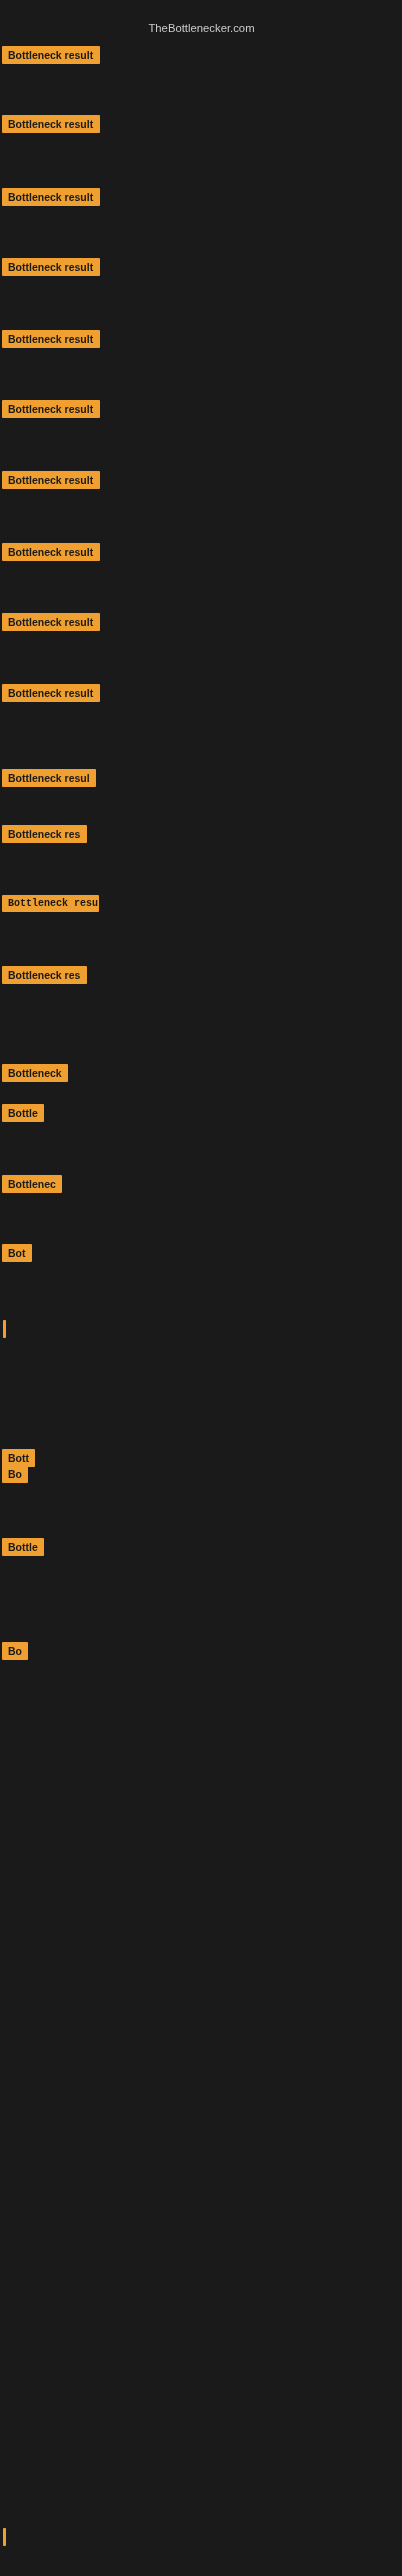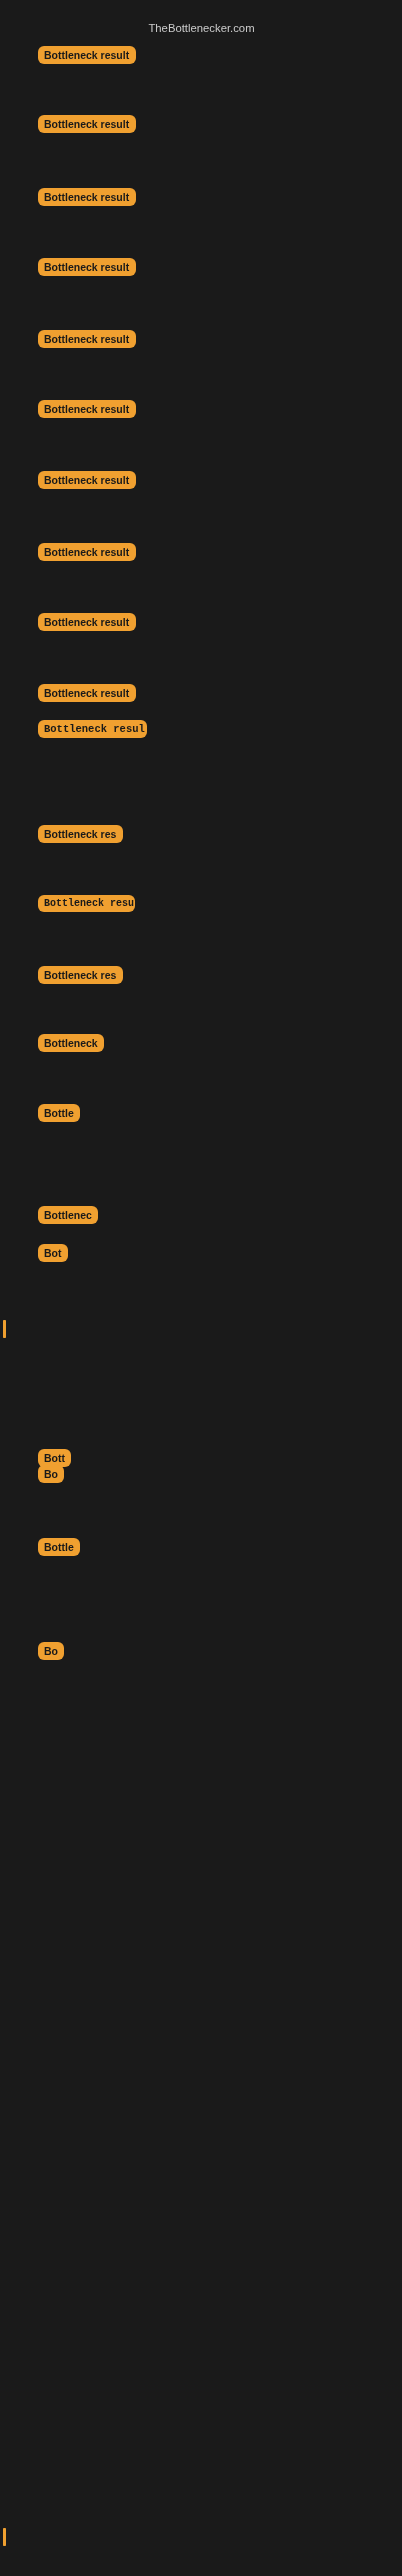--- a/index.html
+++ b/index.html
@@ -24,24 +24,23 @@
       left: 0;
       right: 0;
     }
     .bottleneck-badge {
       background-color: #f0a030;
       color: #1a1a1a;
       font-size: 10.5px;
       font-weight: bold;
       padding: 3.2px 6.4px;
       display: inline-block;
-      border-radius: 6px;
+      border-radius: 1px;
       white-space: nowrap;
       overflow: hidden;
-      margin-left: 36px;
     }
     .badge-container {
       position: absolute;
       left: 1.6px;
     }
     .vertical-line {
       position: absolute;
       left: 3.2px;
       width: 2.4px;
       background-color: #f0a030;
@@ -57,27 +56,27 @@
     <div class="badge-container" style="top: 46px;"><div class="bottleneck-badge" style="max-width: 125px; font-size: 10.5px;">Bottleneck result</div></div>
     <div class="badge-container" style="top: 115px;"><div class="bottleneck-badge" style="max-width: 125px; font-size: 10.5px;">Bottleneck result</div></div>
     <div class="badge-container" style="top: 188px;"><div class="bottleneck-badge" style="max-width: 122px; font-size: 10.5px;">Bottleneck result</div></div>
     <div class="badge-container" style="top: 258px;"><div class="bottleneck-badge" style="max-width: 120px; font-size: 10.5px;">Bottleneck result</div></div>
     <div class="badge-container" style="top: 330px;"><div class="bottleneck-badge" style="max-width: 121px; font-size: 10.5px;">Bottleneck result</div></div>
     <div class="badge-container" style="top: 400px;"><div class="bottleneck-badge" style="max-width: 119px; font-size: 10.5px;">Bottleneck result</div></div>
     <div class="badge-container" style="top: 471px;"><div class="bottleneck-badge" style="max-width: 119px; font-size: 10.5px;">Bottleneck result</div></div>
     <div class="badge-container" style="top: 543px;"><div class="bottleneck-badge" style="max-width: 121px; font-size: 10.5px;">Bottleneck result</div></div>
     <div class="badge-container" style="top: 613px;"><div class="bottleneck-badge" style="max-width: 117px; font-size: 10.5px;">Bottleneck result</div></div>
     <div class="badge-container" style="top: 684px;"><div class="bottleneck-badge" style="max-width: 115px; font-size: 10.5px;">Bottleneck result</div></div>
-    <div class="badge-container" style="top: 720px; font-family: Liberation Mono, monospace;"><div class="bottleneck-badge" style="max-width: 109px; font-size: 10.5px;">Bottleneck resul</div></div>
+    <div class="badge-container" style="top: 769px;"><div class="bottleneck-badge" style="max-width: 109px; font-size: 10.5px;">Bottleneck resul</div></div>
     <div class="badge-container" style="top: 825px;"><div class="bottleneck-badge" style="max-width: 101px; font-size: 10.5px;">Bottleneck res</div></div>
     <div class="badge-container" style="top: 895px;"><div class="bottleneck-badge" style="max-width: 97px; font-size: 10px; font-family: Liberation Mono, monospace;">Bottleneck resu</div></div>
     <div class="badge-container" style="top: 966px;"><div class="bottleneck-badge" style="max-width: 89px; font-size: 10.5px;">Bottleneck res</div></div>
-    <div class="badge-container" style="top: 1034px;"><div class="bottleneck-badge" style="max-width: 76px; font-size: 10.5px;">Bottleneck</div></div>
+    <div class="badge-container" style="top: 1064px;"><div class="bottleneck-badge" style="max-width: 76px; font-size: 10.5px;">Bottleneck</div></div>
     <div class="badge-container" style="top: 1104px;"><div class="bottleneck-badge" style="max-width: 56px; font-size: 10.5px;">Bottle</div></div>
-    <div class="badge-container" style="top: 1206px;"><div class="bottleneck-badge" style="max-width: 71px; font-size: 10.5px;">Bottlenec</div></div>
+    <div class="badge-container" style="top: 1175px;"><div class="bottleneck-badge" style="max-width: 71px; font-size: 10.5px;">Bottlenec</div></div>
     <div class="badge-container" style="top: 1244px; text-align: right;"><div class="bottleneck-badge" style="max-width: 39px; font-size: 10.5px;">Bot</div></div>
     <div class="vertical-line" style="top: 1320px; height: 17.7px;"></div>
     <div class="badge-container" style="top: 1449px;"><div class="bottleneck-badge" style="max-width: 42px; font-size: 10.5px;">Bott</div></div>
     <div class="badge-container" style="top: 1465px;"><div class="bottleneck-badge" style="max-width: 31px; font-size: 10.5px;">Bo</div></div>
     <div class="badge-container" style="top: 1538px;"><div class="bottleneck-badge" style="max-width: 55px; font-size: 10.5px;">Bottle</div></div>
     <div class="badge-container" style="top: 1642px;"><div class="bottleneck-badge" style="max-width: 32px; font-size: 10.5px;">Bo</div></div>
     <div class="vertical-line" style="top: 2528px; height: 17.7px;"></div>
   </div>
 
 

